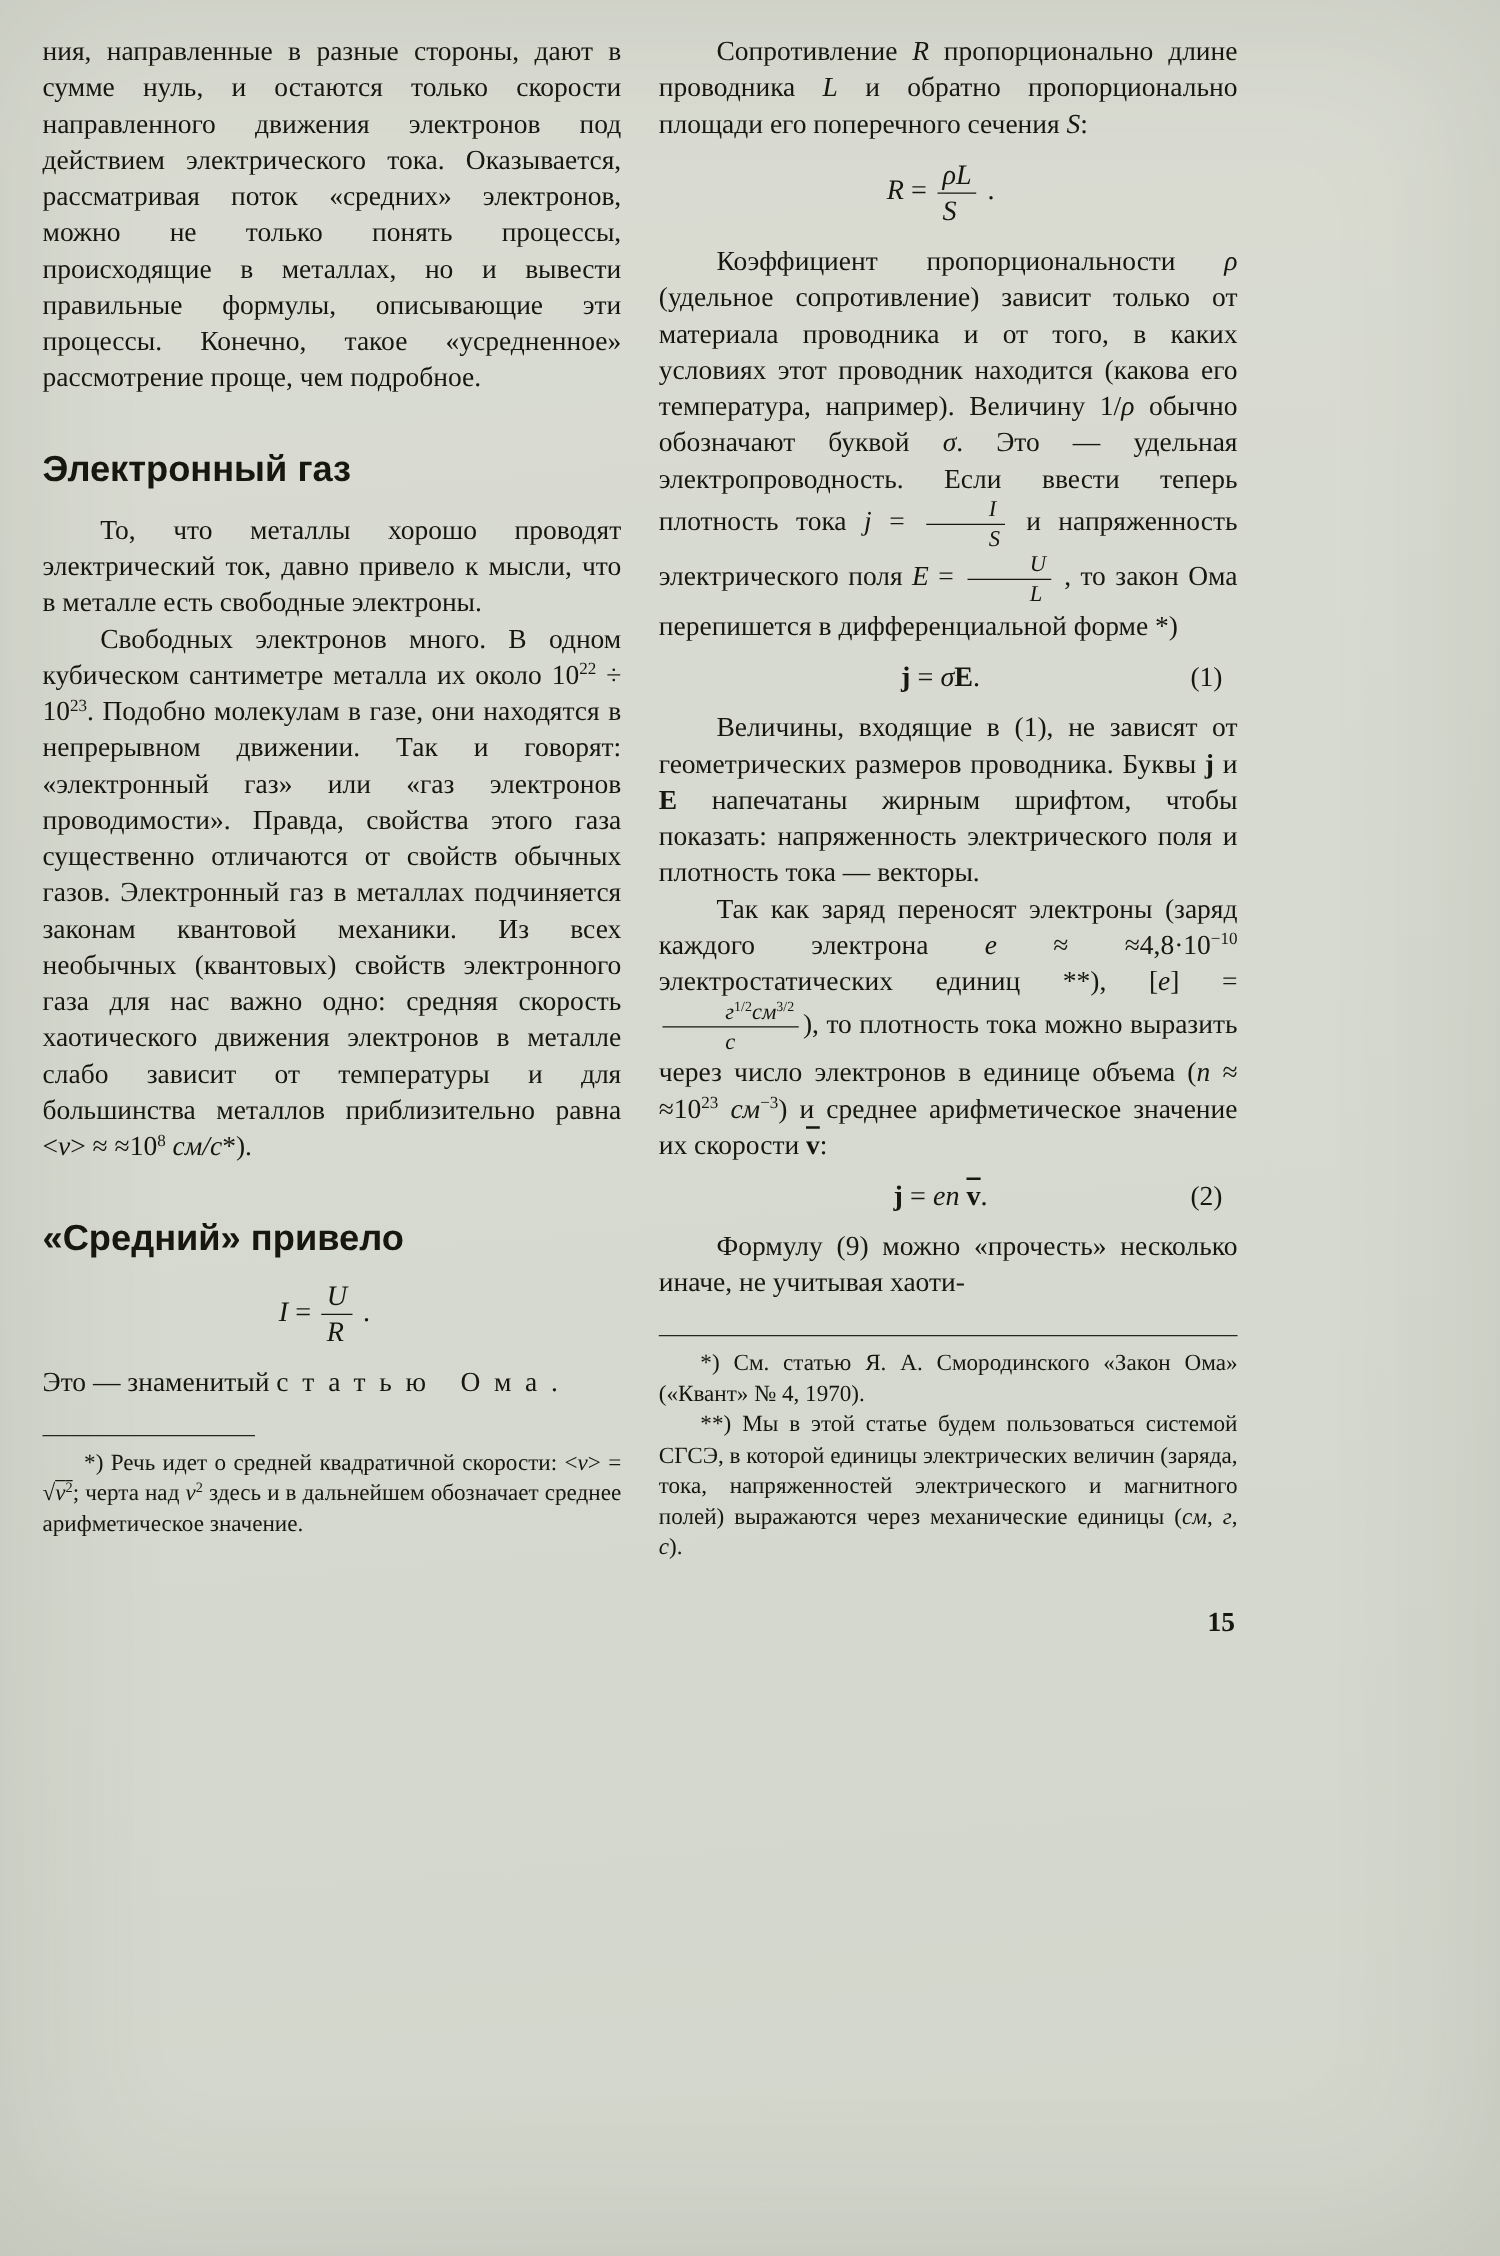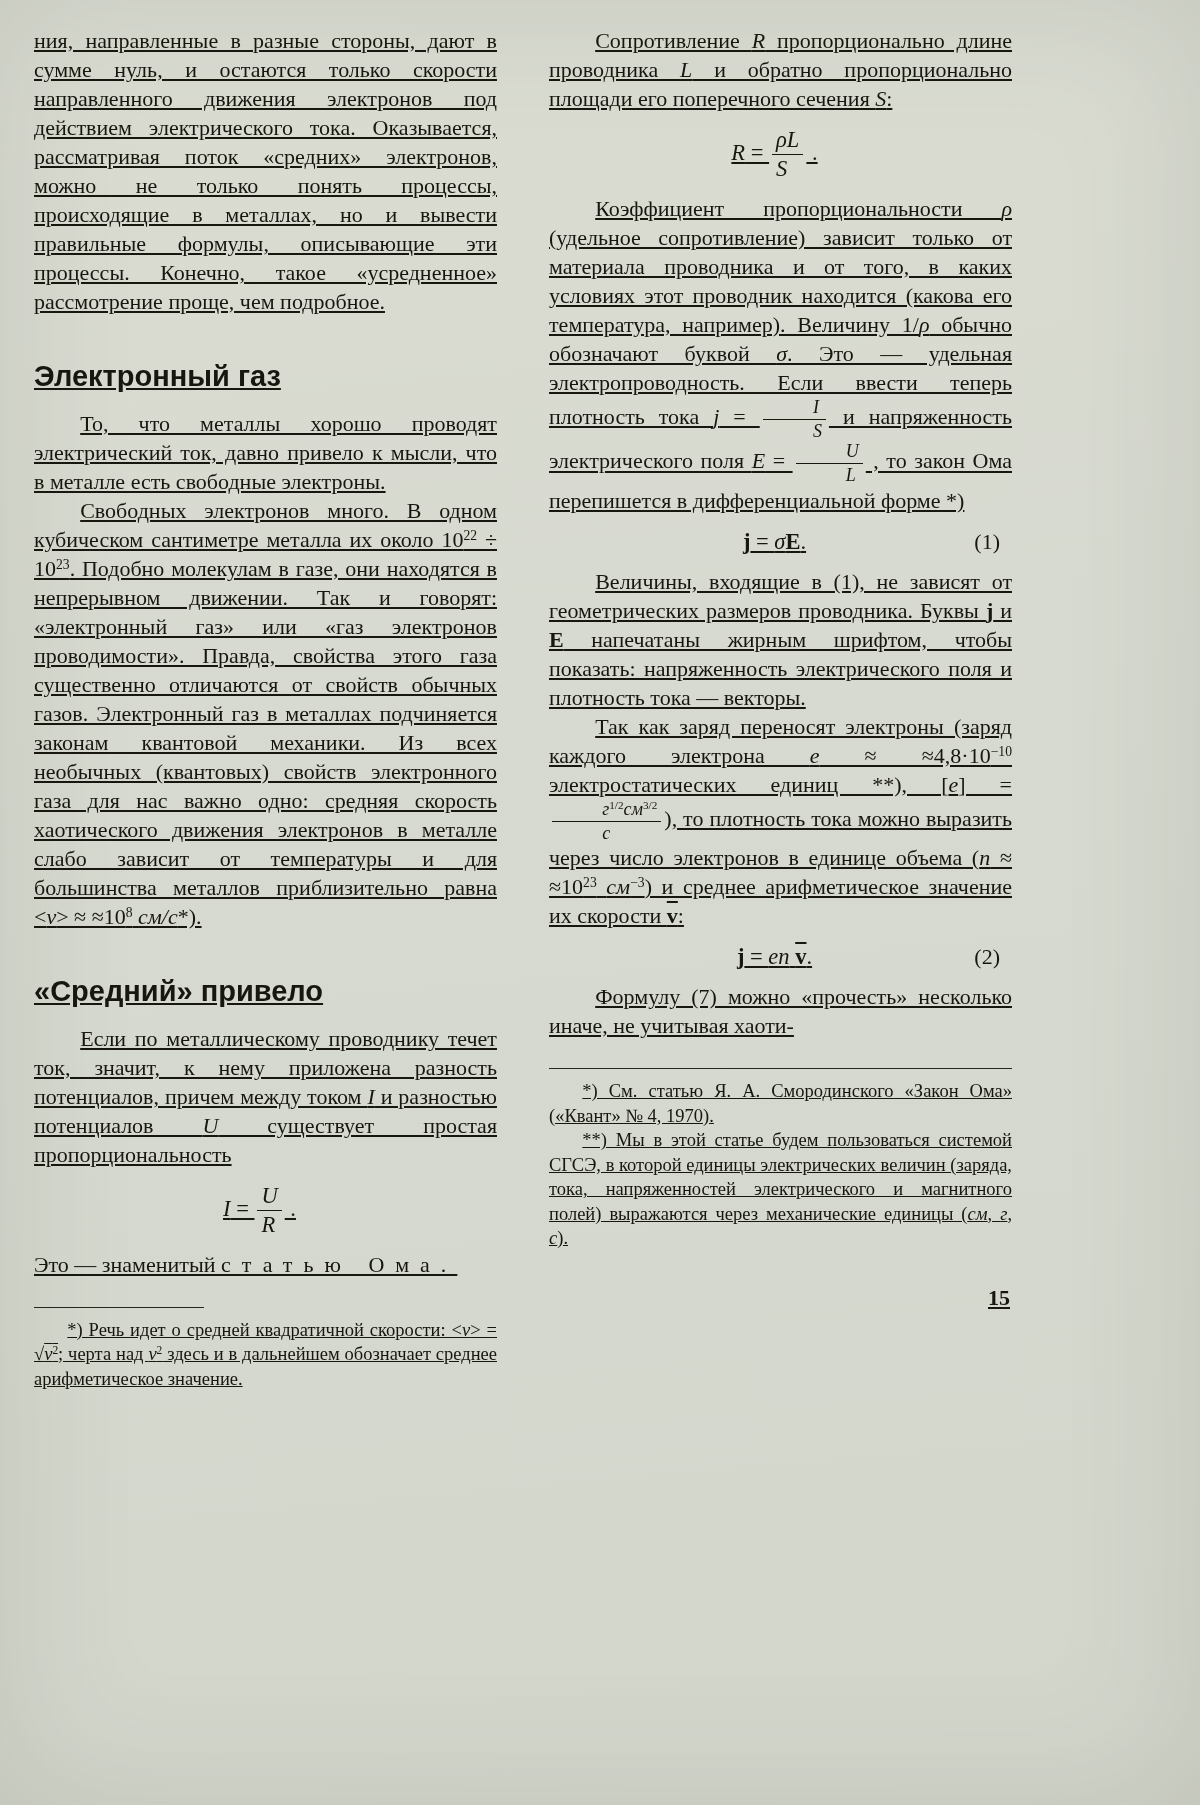--- a/index.html
+++ b/index.html
@@ -9,21 +9,21 @@
     color:#17160f;
     background:#9a9a92;
   }
   .page {
     position:relative;
     width:1200px; height:1805px;
     background:linear-gradient(175deg,#dadcd2 0%, #d6d9cf 55%, #d3d6cb 100%);
     box-shadow:inset 0 0 140px rgba(80,85,70,.14);
     overflow:hidden;
   }
-  .columns { display:flex; gap:52px; padding:26px 0 0 34px;text-decoration:underline; }
+  .columns { display:flex; gap:30px; padding:26px 0 0 34px; }
   .col { width:463px; flex:0 0 463px; }
 
   .body {
     font-size:22px; line-height:29px;
     text-align:justify; hyphens:auto;
   }
   .indent { text-indent:2.1em; }
 
   .heading {
     font-family:"Liberation Sans","DejaVu Sans",sans-serif;
@@ -75,42 +75,41 @@
 
 <div class="page">
   <div class="columns">
 
     <div class="col">
       <p class="body">ния, направленные в разные стороны, дают в сумме нуль, и остаются только скорости направленного движения электронов под действием электрического тока. Оказывается, рассматривая поток «средних» электронов, можно не только понять процессы, происходящие в металлах, но и вывести правильные формулы, описывающие эти процессы. Конечно, такое «усредненное» рассмотрение проще, чем подробное.</p>
       <h3 class="heading">Электронный газ</h3>
       <p class="body indent">То, что металлы хорошо проводят электрический ток, давно привело к мысли, что в металле есть свободные электроны.</p>
       <p class="body indent">Свободных электронов много. В одном кубическом сантиметре металла их около 10<span class="sup">22</span> ÷ 10<span class="sup">23</span>. Подобно молекулам в газе, они находятся в непрерывном движении. Так и говорят: «электронный газ» или «газ электронов проводимости». Правда, свойства этого газа существенно отличаются от свойств обычных газов. Электронный газ в металлах подчиняется законам квантовой механики. Из всех необычных (квантовых) свойств электронного газа для нас важно одно: средняя скорость хаотического движения электронов в металле слабо зависит от температуры и для большинства металлов приблизительно равна &lt;<span class="it">v</span>&gt; ≈ ≈10<span class="sup">8</span> <span class="it">см/с</span>*).</p>
       <h3 class="heading">«Средний» привело</h3>
-      <p class="body indent">Если по металлическому проводнику течет ток, значит, к нему приложена разность потенциалов, причем между током <span class="it">I</span> и разностью потенциалов <span class="it">U</span> существует простая пропорциональность</p>
       <div class="formula"><span class="it">I</span> = <span class="frac"><span class="num"><span class="it">U</span></span><span class="den"><span class="it">R</span></span></span> .</div>
       <p class="body">Это — знаменитый <span class="sp">статью Ома.</span></p>
       <div class="footnote-rule rule-short"></div>
       <p class="footnote indent-sm">*) Речь идет о средней квадратичной скорости: &lt;<span class="it">v</span>&gt; = √<span class="ov"><span class="it">v</span><span class="sup">2</span></span>; черта над <span class="it">v</span><span class="sup">2</span> здесь и в дальнейшем обозначает среднее арифметическое значение.</p>
     </div>
 
     <div class="col">
       <p class="body indent">Сопротивление <span class="it">R</span> пропорционально длине проводника <span class="it">L</span> и обратно пропорционально площади его поперечного сечения <span class="it">S</span>:</p>
       <div class="formula"><span class="it">R</span> = <span class="frac"><span class="num"><span class="it">ρL</span></span><span class="den"><span class="it">S</span></span></span> .</div>
       <p class="body indent">Коэффициент пропорциональности <span class="it">ρ</span> (удельное сопротивление) зависит только от материала проводника и от того, в каких условиях этот проводник находится (какова его температура, например). Величину 1/<span class="it">ρ</span> обычно обозначают буквой <span class="it">σ</span>. Это — удельная электропроводность. Если ввести теперь плотность тока <span class="it">j</span> = <span class="frac"><span class="num"><span class="it">I</span></span><span class="den"><span class="it">S</span></span></span> и напряженность электрического поля <span class="it">E</span> = <span class="frac"><span class="num"><span class="it">U</span></span><span class="den"><span class="it">L</span></span></span> , то закон Ома перепишется в дифференциальной форме *)</p>
       <div class="formula eq">
         <span><span class="bf">j</span> = <span class="it">σ</span><span class="bf">E</span>.</span>
         <span class="eq-num">(1)</span>
       </div>
       <p class="body indent">Величины, входящие в (1), не зависят от геометрических размеров проводника. Буквы <span class="bf">j</span> и <span class="bf">E</span> напечатаны жирным шрифтом, чтобы показать: напряженность электрического поля и плотность тока — векторы.</p>
       <p class="body indent">Так как заряд переносят электроны (заряд каждого электрона <span class="it">e</span> ≈ ≈4,8·10<span class="sup">−10</span> электростатических единиц **), [<span class="it">e</span>] = <span class="frac"><span class="num"><span class="it">г</span><span class="sup">1/2</span><span class="it">см</span><span class="sup">3/2</span></span><span class="den"><span class="it">с</span></span></span>), то плотность тока можно выразить через число электронов в единице объема (<span class="it">n</span> ≈ ≈10<span class="sup">23</span> <span class="it">см</span><span class="sup">−3</span>) и среднее арифметическое значение их скорости <span class="bf ov">v</span>:</p>
       <div class="formula eq">
         <span><span class="bf">j</span> = <span class="it">en</span> <span class="bf ov">v</span>.</span>
         <span class="eq-num">(2)</span>
       </div>
-      <p class="body indent">Формулу (7) можно «прочесть» несколько иначе, не учитывая хаоти-</p>
+      <p class="body indent">Формулу (9) можно «прочесть» несколько иначе, не учитывая хаоти-</p>
       <div class="footnote-rule"></div>
       <p class="footnote indent-sm">*) См. статью Я. А. Смородинского «Закон Ома» («Квант» № 4, 1970).</p>
       <p class="footnote indent-sm">**) Мы в этой статье будем пользоваться системой СГСЭ, в которой единицы электрических величин (заряда, тока, напряженностей электрического и магнитного полей) выражаются через механические единицы (<span class="it">см</span>, <span class="it">г</span>, <span class="it">с</span>).</p>
       <div class="folio">15</div>
     </div>
 
   </div>
 </div>
 
 </body></html>

